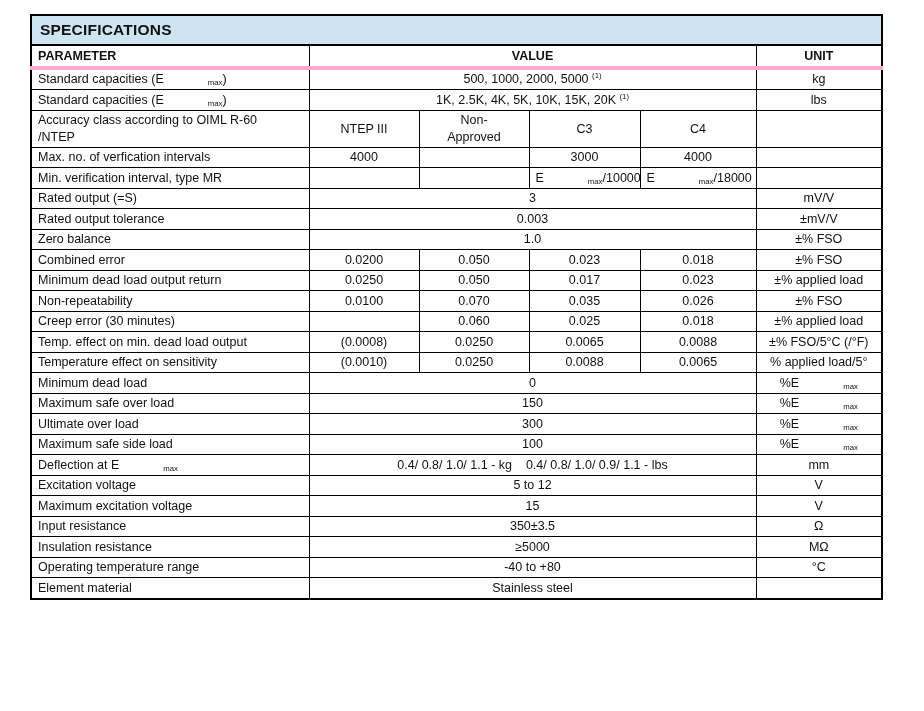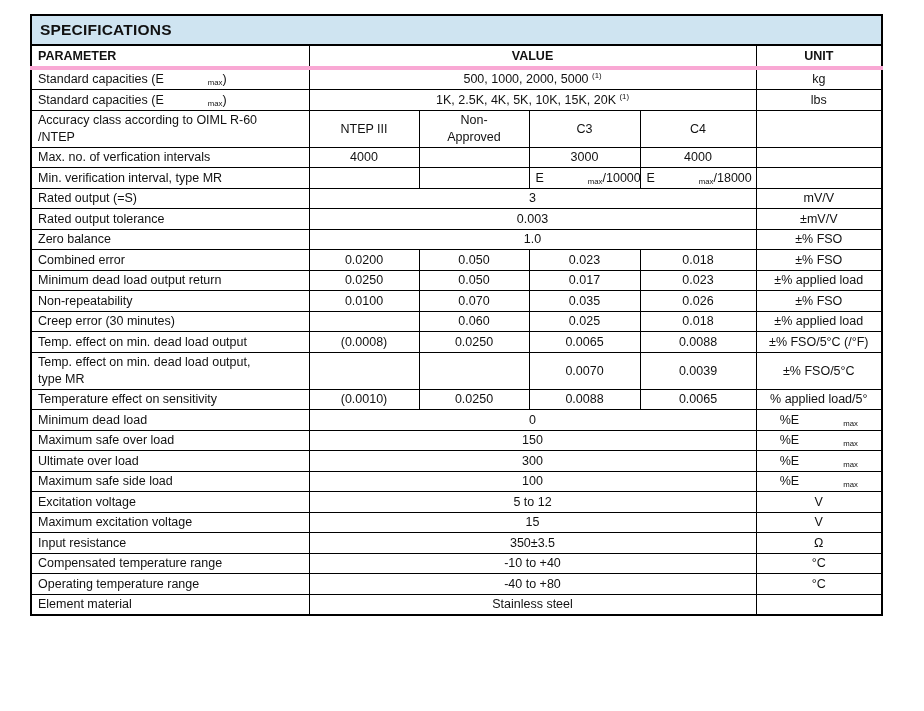--- a/index.html
+++ b/index.html
@@ -162,28 +162,20 @@
         </tr>
         <tr>
           <td class="param-cell">Temp. effect on min. dead load output</td>
           <td class="value-cell">(0.0008)</td>
           <td class="value-cell">0.0250</td>
           <td class="value-cell">0.0065</td>
           <td class="value-cell">0.0088</td>
           <td class="unit-cell">±% FSO/5°C (/°F)</td>
         </tr>
         <tr>
-          <td class="param-cell">Temp. effect on min. dead load output,<br>type MR</td>
-          <td class="value-cell"></td>
-          <td class="value-cell"></td>
-          <td class="value-cell">0.0070</td>
-          <td class="value-cell">0.0039</td>
-          <td class="unit-cell">±% FSO/5°C</td>
-        </tr>
-        <tr>
           <td class="param-cell">Temperature effect on sensitivity</td>
           <td class="value-cell">(0.0010)</td>
           <td class="value-cell">0.0250</td>
           <td class="value-cell">0.0088</td>
           <td class="value-cell">0.0065</td>
           <td class="unit-cell">% applied load/5°</td>
         </tr>
         <tr>
           <td class="param-cell">Minimum dead load</td>
           <td class="value-cell" colspan="4">0</td>
@@ -198,38 +190,43 @@
           <td class="param-cell">Ultimate over load</td>
           <td class="value-cell" colspan="4">300</td>
           <td class="unit-cell">%E<sub>max</sub></td>
         </tr>
         <tr>
           <td class="param-cell">Maximum safe side load</td>
           <td class="value-cell" colspan="4">100</td>
           <td class="unit-cell">%E<sub>max</sub></td>
         </tr>
         <tr>
+          <td class="param-cell">Deflection at E<sub>max</sub></td>
+          <td class="value-cell" colspan="4">0.4/ 0.8/ 1.0/ 1.1 - kg&nbsp;&nbsp;&nbsp;&nbsp;0.4/ 0.8/ 1.0/ 0.9/ 1.1 - lbs</td>
+          <td class="unit-cell">mm</td>
+        </tr>
+        <tr>
           <td class="param-cell">Excitation voltage</td>
           <td class="value-cell" colspan="4">5 to 12</td>
           <td class="unit-cell">V</td>
         </tr>
         <tr>
           <td class="param-cell">Maximum excitation voltage</td>
           <td class="value-cell" colspan="4">15</td>
           <td class="unit-cell">V</td>
         </tr>
         <tr>
           <td class="param-cell">Input resistance</td>
           <td class="value-cell" colspan="4">350±3.5</td>
           <td class="unit-cell">Ω</td>
         </tr>
         <tr>
-          <td class="param-cell">Compensated temperature range</td>
-          <td class="value-cell" colspan="4">-10 to +40</td>
-          <td class="unit-cell">°C</td>
+          <td class="param-cell">Insulation resistance</td>
+          <td class="value-cell" colspan="4">≥5000</td>
+          <td class="unit-cell">MΩ</td>
         </tr>
         <tr>
           <td class="param-cell">Operating temperature range</td>
           <td class="value-cell" colspan="4">-40 to +80</td>
           <td class="unit-cell">°C</td>
         </tr>
         <tr>
           <td class="param-cell">Element material</td>
           <td class="value-cell" colspan="4">Stainless steel</td>
           <td class="unit-cell"></td>

